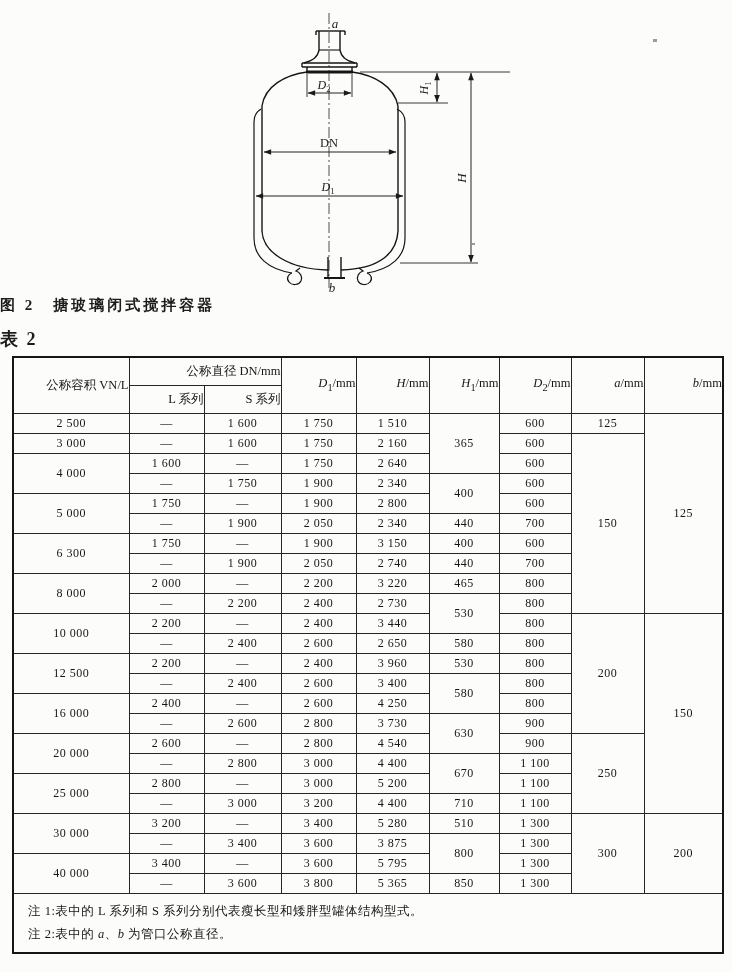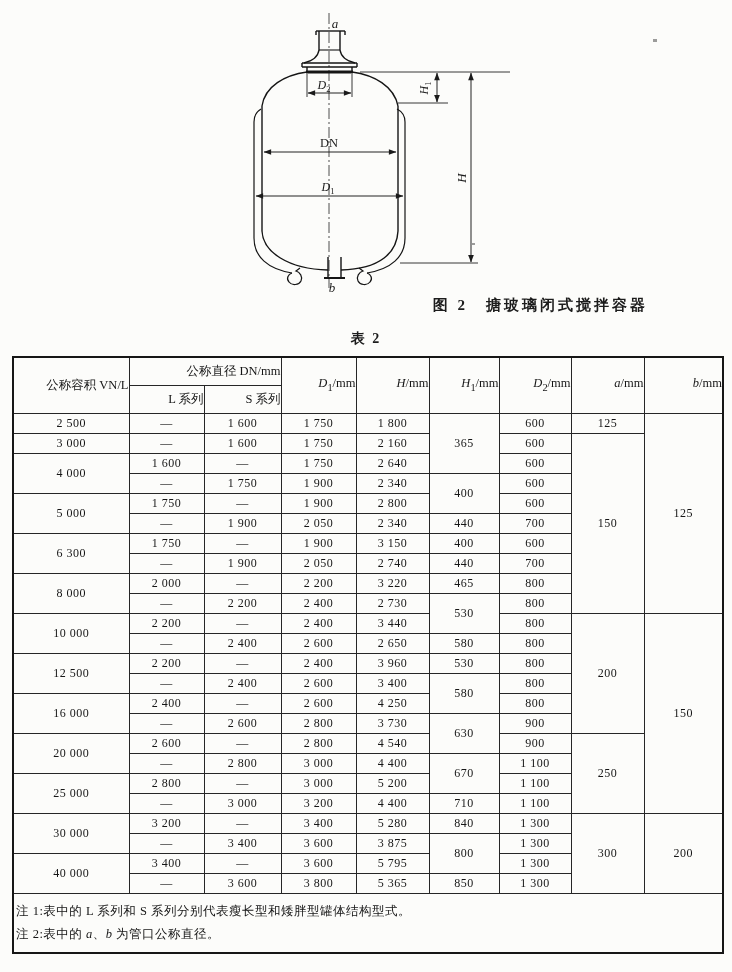--- a/index.html
+++ b/index.html
@@ -1,34 +1,34 @@
 <!DOCTYPE html>
 <html><head>
 <meta charset="utf-8">
 <style>
   html,body{margin:0;padding:0;}
   body{width:732px;height:972px;background:#e8e8e6;font-family:"Liberation Serif","DejaVu Serif",serif;}
   .page{position:relative;width:732px;height:972px;background:#fcfcfa;color:#1c1c1c;overflow:hidden;}
 
   
   .fig-svg{position:absolute;left:228px;top:0;width:300px;height:296px;}
-  .fig-caption{position:absolute;left:0;top:295px;width:648px;text-align:right;
+  .fig-caption{position:absolute;left:0;top:295px;width:648px;text-align:left;
     font-weight:bold;font-size:15px;letter-spacing:3px;line-height:20px;}
-  .table-title{position:absolute;left:0;top:330px;width:732px;text-align:center;
-    font-weight:bold;font-size:14px;letter-spacing:2px;line-height:18px;}
+  .table-title{position:absolute;left:0;top:330px;width:732px;text-align:left;
+    font-weight:bold;font-size:18px;letter-spacing:2px;line-height:18px;}
   .speck{position:absolute;background:#4a4a4a;opacity:.55;}
 
   
   table.spec{position:absolute;left:12px;top:356px;width:710px;border-collapse:collapse;
     table-layout:fixed;border:2px solid #161616;}
   table.spec th, table.spec td{border:1px solid #262626;text-align:center;vertical-align:middle;
     padding:0;font-weight:400;color:#161616;}
   table.spec th{font-size:12.5px;height:27px;line-height:15px;text-align:right;}
   table.spec td{font-size:12px;height:19px;letter-spacing:.5px;}
-  table.spec .notes-cell{text-align:left;vertical-align:middle;padding:6px 6px 6px 2px;}
+  table.spec .notes-cell{text-align:left;vertical-align:middle;padding:6px 6px 6px 14px;}
   .note-line{font-size:12.5px;line-height:23px;letter-spacing:.5px;}
   svg text{fill:#1b1b1b;}
 </style>
 </head>
 <body>
 
 <div class="page">
 
   <svg class="fig-svg" viewBox="0 0 300 296">
     <defs>
@@ -128,21 +128,21 @@
         <th>L 系列</th>
         <th>S 系列</th>
       </tr>
     </thead>
     <tbody>
         <tr>
           <td>2 500</td>
           <td>—</td>
           <td>1 600</td>
           <td>1 750</td>
-          <td>1 800</td>
+          <td>1 510</td>
           <td rowspan="3">365</td>
           <td>600</td>
           <td>125</td>
           <td rowspan="10">125</td>
         </tr>
         <tr>
           <td>3 000</td>
           <td>—</td>
           <td>1 600</td>
           <td>1 750</td>
@@ -299,21 +299,21 @@
           <td>4 400</td>
           <td>710</td>
           <td>1 100</td>
         </tr>
         <tr>
           <td rowspan="2">30 000</td>
           <td>3 200</td>
           <td>—</td>
           <td>3 400</td>
           <td>5 280</td>
-          <td>840</td>
+          <td>510</td>
           <td>1 300</td>
           <td rowspan="4">300</td>
           <td rowspan="4">200</td>
         </tr>
         <tr>
           <td>—</td>
           <td>3 400</td>
           <td>3 600</td>
           <td>3 875</td>
           <td rowspan="2">800</td>

